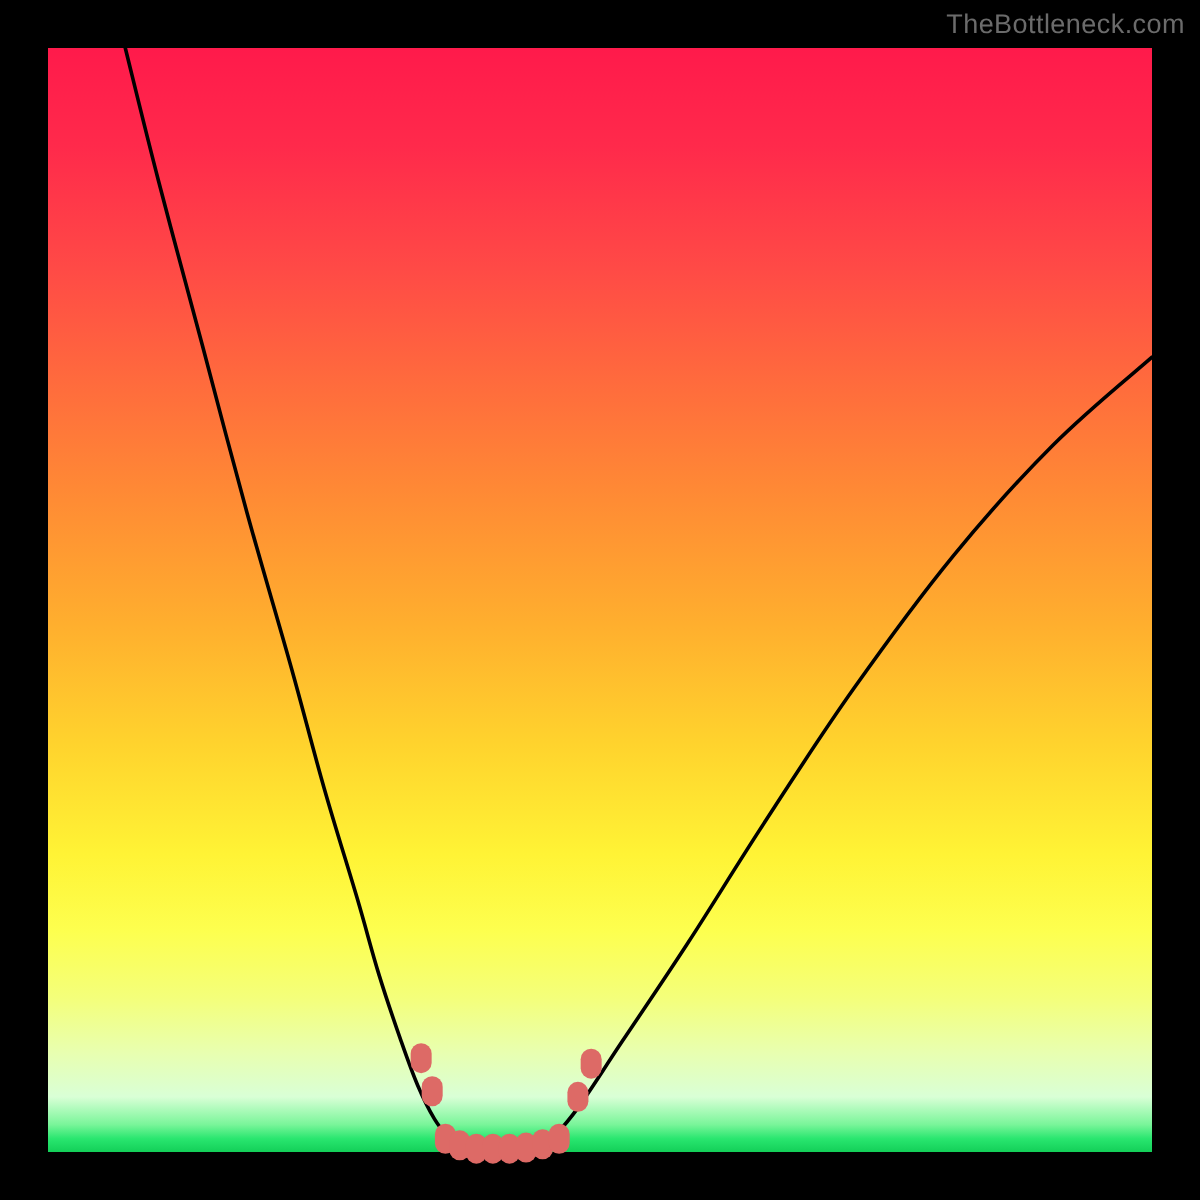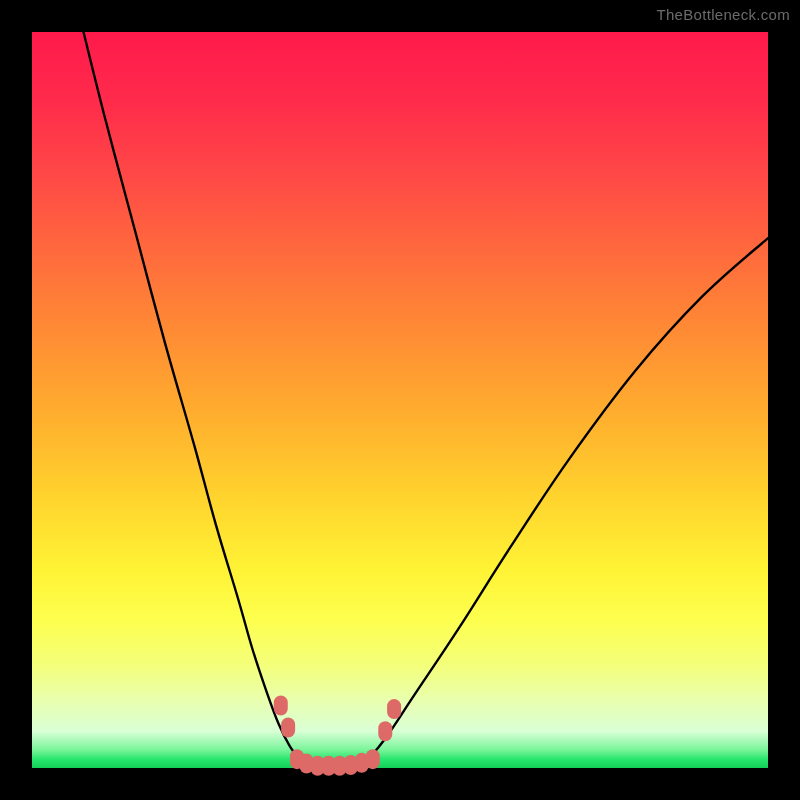--- a/index.html
+++ b/index.html
@@ -39,21 +39,21 @@
       #7af59a 97.5%,
       #29e66f 98.8%,
       #13cf58 100%
     );
   }
   .watermark {
     position: absolute;
     top: 6px;
     right: 10px;
     color: #6b6b6b;
-    font-size: 15px;
+    font-size: 18px;
     font-weight: 500;
     letter-spacing: 0.3px;
     user-select: none;
   }
   svg.curves {
     position: absolute;
     left: 0;
     top: 0;
     width: 736px;
     height: 736px;

